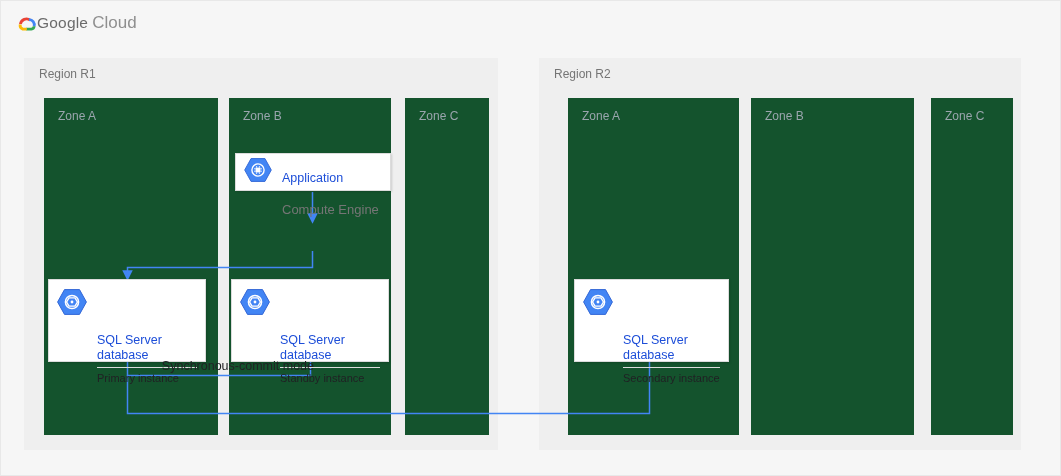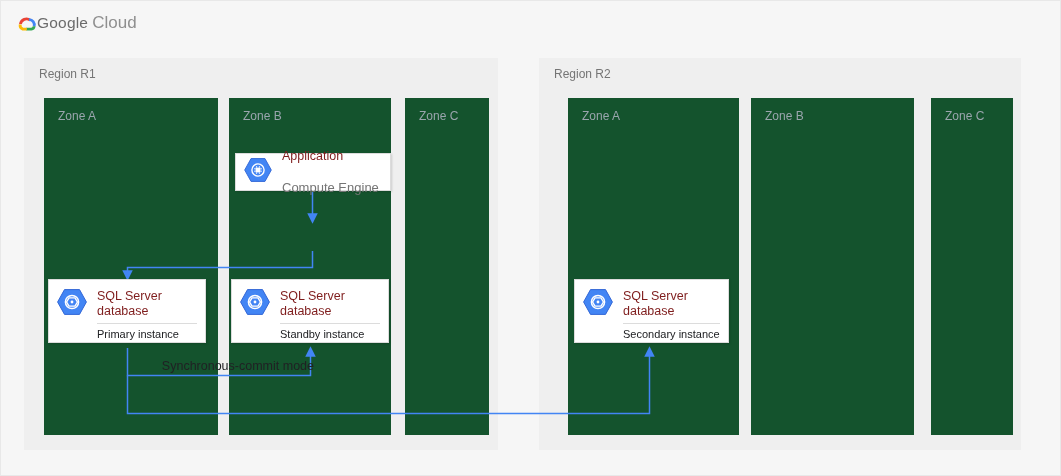--- a/index.html
+++ b/index.html
@@ -21,28 +21,28 @@
   .avail-bar{position:absolute;left:47px;top:219px;width:958px;height:29px;background:#fff;
     border:1.5px solid #5f6368;box-sizing:border-box;z-index:6;
     box-shadow:2px 2px 2px rgba(0,0,0,0.15);display:flex;align-items:center;justify-content:center;}
   .avail-bar span{font-size:13px;color:#202124;}
 
   
   .card{position:absolute;background:#fff;border:1px solid #dcdcdc;box-sizing:border-box;
     box-shadow:1px 1px 2px rgba(0,0,0,0.15);z-index:6;display:flex;align-items:flex-start;padding:6px 8px;}
   .card .icon{flex:0 0 auto;margin-right:10px;}
   .card .col{flex:1 1 auto;min-width:0;}
-  .card-title{font-size:12.5px;color:#7f1d1d;line-height:1.18;}
+  .card-title{font-size:12.5px;color:#1d4ed8;line-height:1.18;margin-top:44px;}
   .card-subtitle{font-size:13px;color:#757575;margin-top:16px;}
   .db-title{width:84px;}
   .divider{border-top:1px solid #dcdcdc;margin:4px 0 4px 0;}
   .instance{font-size:11px;color:#202124;}
 
   .app-card{left:234px;top:152px;width:156px;height:38px;align-items:center;}
-  .db-card{height:64px;padding-top:9px;}
+  .db-card{height:83px;padding-top:9px;}
   .db-primary{left:47px;top:278px;width:158px;}
   .db-standby{left:230px;top:278px;width:158px;}
   .db-secondary{left:573px;top:278px;width:155px;}
 
   
   .edge-label{position:absolute;font-size:12.5px;color:#202124;text-align:right;z-index:7;}
   .sync-label{left:128px;top:358px;width:185px;}
   .async-label{left:440px;top:396px;width:200px;}
 
   

